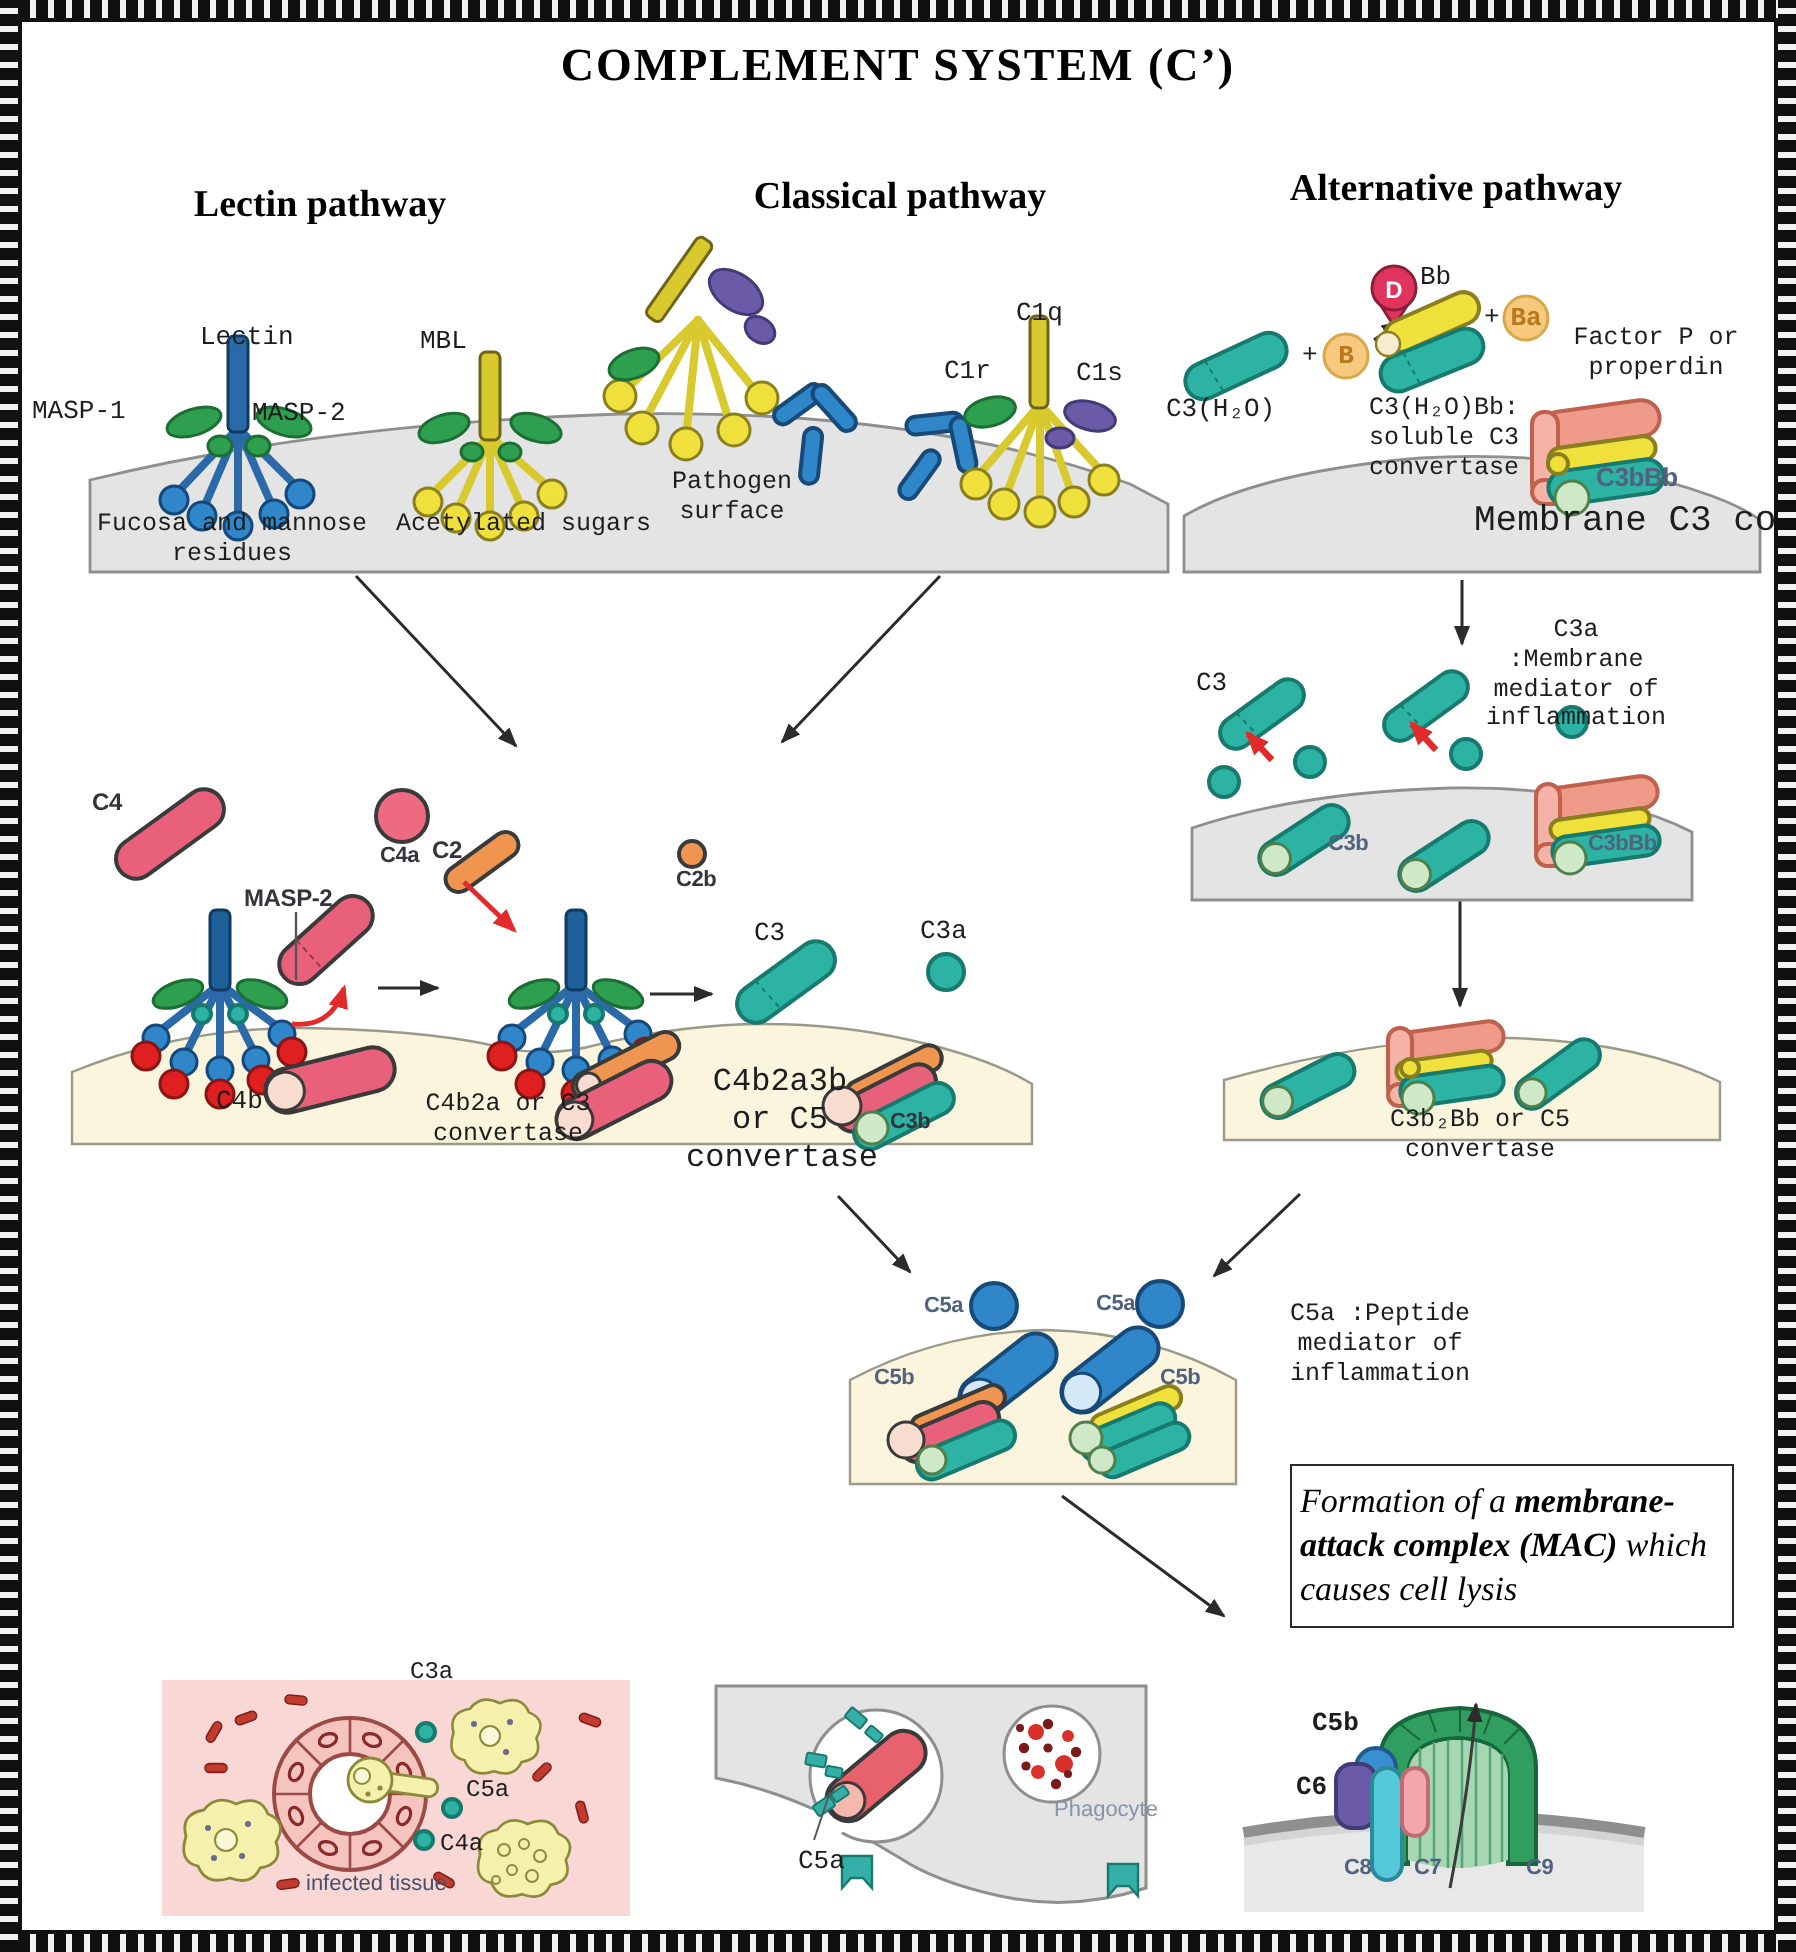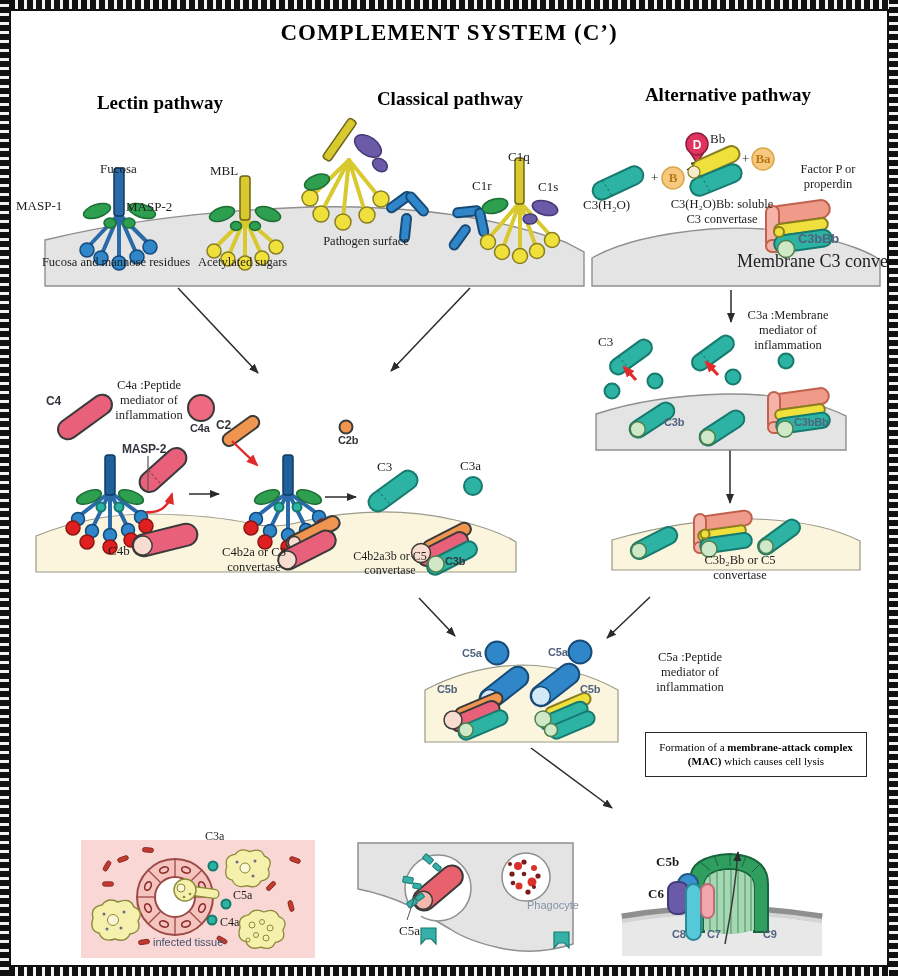--- a/index.html
+++ b/index.html
@@ -6,29 +6,29 @@
   .stage{position:relative;width:898px;height:976px;background:#fff;overflow:hidden;
          font-family:"Liberation Serif",serif;}
   
   .film{position:absolute;z-index:40;}
   .film.t,.film.b{left:0;right:0;height:9px;background:repeating-linear-gradient(90deg,#101010 0 6px,#f2f2f2 6px 9px);}
   .film.t{top:0}.film.b{bottom:0}
   .film.l,.film.r{top:0;bottom:0;width:9px;background:repeating-linear-gradient(0deg,#101010 0 6px,#f2f2f2 6px 9px);}
   .film.l{left:0}.film.r{right:0}
   .inner-frame{position:absolute;inset:9px;border:2.5px solid #101010;z-index:39;pointer-events:none;}
   svg.art{position:absolute;left:0;top:0;z-index:1;}
-  .lbl{position:absolute;z-index:10;font-family:Liberation Serif, serif;font-size:13px;color:#1d1d1d;line-height:1.18;white-space:nowrap;}
+  .lbl{position:absolute;z-index:10;font-family:Liberation Mono, monospace;font-size:13px;color:#1d1d1d;line-height:1.18;white-space:nowrap;}
   .wrap{white-space:normal;text-align:center;}
   .tag{font-family:"Liberation Sans",sans-serif;font-weight:700;font-size:11px;color:#33343c;letter-spacing:-0.2px;}
   .tag-blue{color:#51627e;}
   .big-tag{font-size:13px;}
   .title{position:absolute;left:0;right:0;top:20px;text-align:center;font-size:23px;font-weight:700;letter-spacing:1px;z-index:10;}
   .ph{position:absolute;z-index:10;font-size:19px;font-weight:700;text-align:center;}
-  .note{position:absolute;z-index:10;border:1.4px solid #2a2a2a;background:#fff;text-align:center;
-        font-size:11px;line-height:1.3;padding:7px 4px;}
+  .note{position:absolute;z-index:10;border:1.4px solid #2a2a2a;background:#fff;text-align:left;
+        font-size:17px;line-height:1.3;padding:7px 4px;font-style:italic;}
   .cc{transform:translate(-50%,-50%);}
   .orangetxt{color:#b8791c;font-weight:700;}
   .whitetxt{color:#fff;font-weight:700;font-size:12px;font-family:"Liberation Sans",sans-serif;}
   
   .tealc{fill:#2cb3a4;stroke:#177a6e;stroke-width:2}
   .redc{fill:#e8607a;stroke:#3a3a3a;stroke-width:2}
   .orgc{fill:#ef9550;stroke:#3a3a3a;stroke-width:2}
   .yelc{fill:#f0e03c;stroke:#8a7f1f;stroke-width:2}
   .bluc{fill:#2f86c8;stroke:#174a78;stroke-width:2}
   .salc{fill:#f09a8a;stroke:#c0614e;stroke-width:2}
@@ -600,21 +600,21 @@
       <rect x="686" y="884" width="15" height="56" rx="7.5" fill="#55c8da" stroke="#2a8a9a" stroke-width="2"></rect>
       <rect x="701" y="884" width="13" height="34" rx="6.5" fill="#f2a6ae" stroke="#c06a74" stroke-width="2"></rect>
     </g>
   </svg>
 
   <div class="title">COMPLEMENT SYSTEM (C’)</div>
   <div class="ph" style="left:80px;top:92px;width:160px">Lectin pathway</div>
   <div class="ph" style="left:355px;top:88px;width:190px">Classical pathway</div>
   <div class="ph" style="left:618px;top:84px;width:220px">Alternative pathway</div>
 
-  <div class="lbl" style="left:100px;top:161px">Fucosa</div>
+  <div class="lbl" style="left:100px;top:161px">Lectin</div>
   <div class="lbl" style="left:16px;top:198px">MASP-1</div>
   <div class="lbl" style="left:126px;top:199px">MASP-2</div>
   <div class="lbl wrap" style="left:40px;top:255px;width:152px;font-size:12.5px">Fucosa and mannose residues</div>
   <div class="lbl" style="left:210px;top:163px">MBL</div>
   <div class="lbl" style="left:198px;top:255px;font-size:12.5px">Acetylated sugars</div>
 
   <div class="lbl wrap" style="left:322px;top:234px;width:88px;font-size:12.5px">Pathogen surface</div>
   <div class="lbl" style="left:508px;top:149px">C1q</div>
   <div class="lbl" style="left:472px;top:178px">C1r</div>
   <div class="lbl" style="left:538px;top:179px">C1s</div>
@@ -625,30 +625,29 @@
   <div class="lbl whitetxt cc" style="left:697px;top:145px">D</div>
   <div class="lbl" style="left:710px;top:131px">Bb</div>
   <div class="lbl" style="left:742px;top:151px">+</div>
   <div class="lbl orangetxt cc" style="left:763px;top:159px">Ba</div>
   <div class="lbl wrap" style="left:666px;top:197px;width:112px;font-size:12.5px">C3(H₂O)Bb: soluble C3 convertase</div>
   <div class="lbl wrap" style="left:778px;top:162px;width:100px;font-size:12.5px">Factor P or properdin</div>
   <div class="lbl tag tag-blue big-tag" style="left:798px;top:231px">C3bBb</div>
   <div class="lbl" style="left:737px;top:251px;font-size:18px">Membrane C3 convertase</div>
 
   <div class="lbl tag" style="left:46px;top:394px;font-size:12px">C4</div>
-  <div class="lbl wrap" style="left:104px;top:378px;width:90px;font-size:12.5px">C4a :Peptide mediator of inflammation</div>
   <div class="lbl tag" style="left:190px;top:422px">C4a</div>
   <div class="lbl tag" style="left:216px;top:418px;font-size:12px">C2</div>
   <div class="lbl tag" style="left:122px;top:442px;font-size:12px">MASP-2</div>
   <div class="lbl" style="left:108px;top:543px">C4b</div>
   <div class="lbl tag" style="left:338px;top:434px">C2b</div>
   <div class="lbl wrap" style="left:203px;top:545px;width:102px;font-size:12.5px">C4b2a or C3 convertase</div>
   <div class="lbl" style="left:377px;top:459px">C3</div>
   <div class="lbl" style="left:460px;top:458px">C3a</div>
-  <div class="lbl wrap" style="left:343px;top:549px;width:94px;font-size:12px">C4b2a3b or C5 convertase</div>
+  <div class="lbl wrap" style="left:343px;top:532px;width:94px;font-size:16px">C4b2a3b or C5 convertase</div>
   <div class="lbl tag" style="left:445px;top:555px">C3b</div>
 
   <div class="lbl wrap" style="left:740px;top:308px;width:96px;font-size:12.5px">C3a :Membrane mediator of inflammation</div>
   <div class="lbl" style="left:598px;top:334px">C3</div>
   <div class="lbl tag tag-blue" style="left:664px;top:416px">C3b</div>
   <div class="lbl tag tag-blue" style="left:794px;top:416px">C3bBb</div>
   <div class="lbl wrap" style="left:693px;top:553px;width:94px;font-size:12.5px">C3b₂Bb or C5 convertase</div>
 
   <div class="lbl wrap" style="left:644px;top:650px;width:92px;font-size:12.5px">C5a :Peptide mediator of inflammation</div>
   <div class="lbl tag tag-blue" style="left:462px;top:647px">C5a</div>

